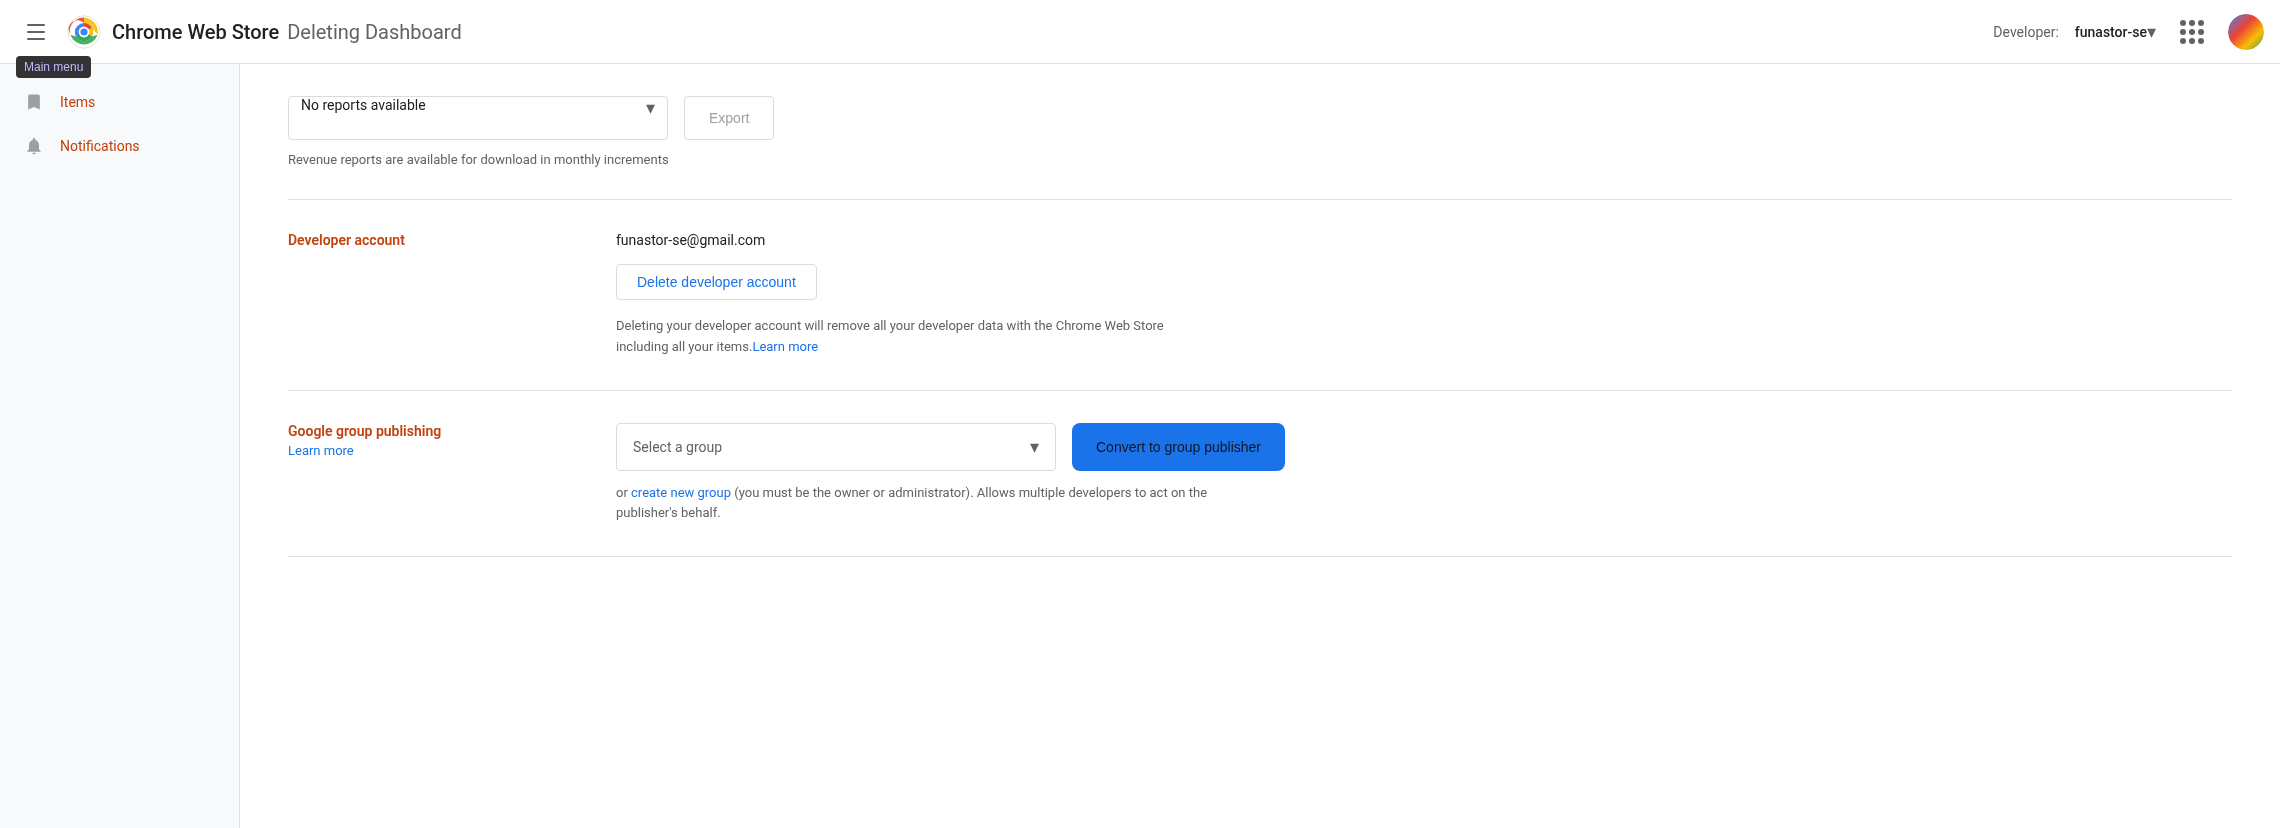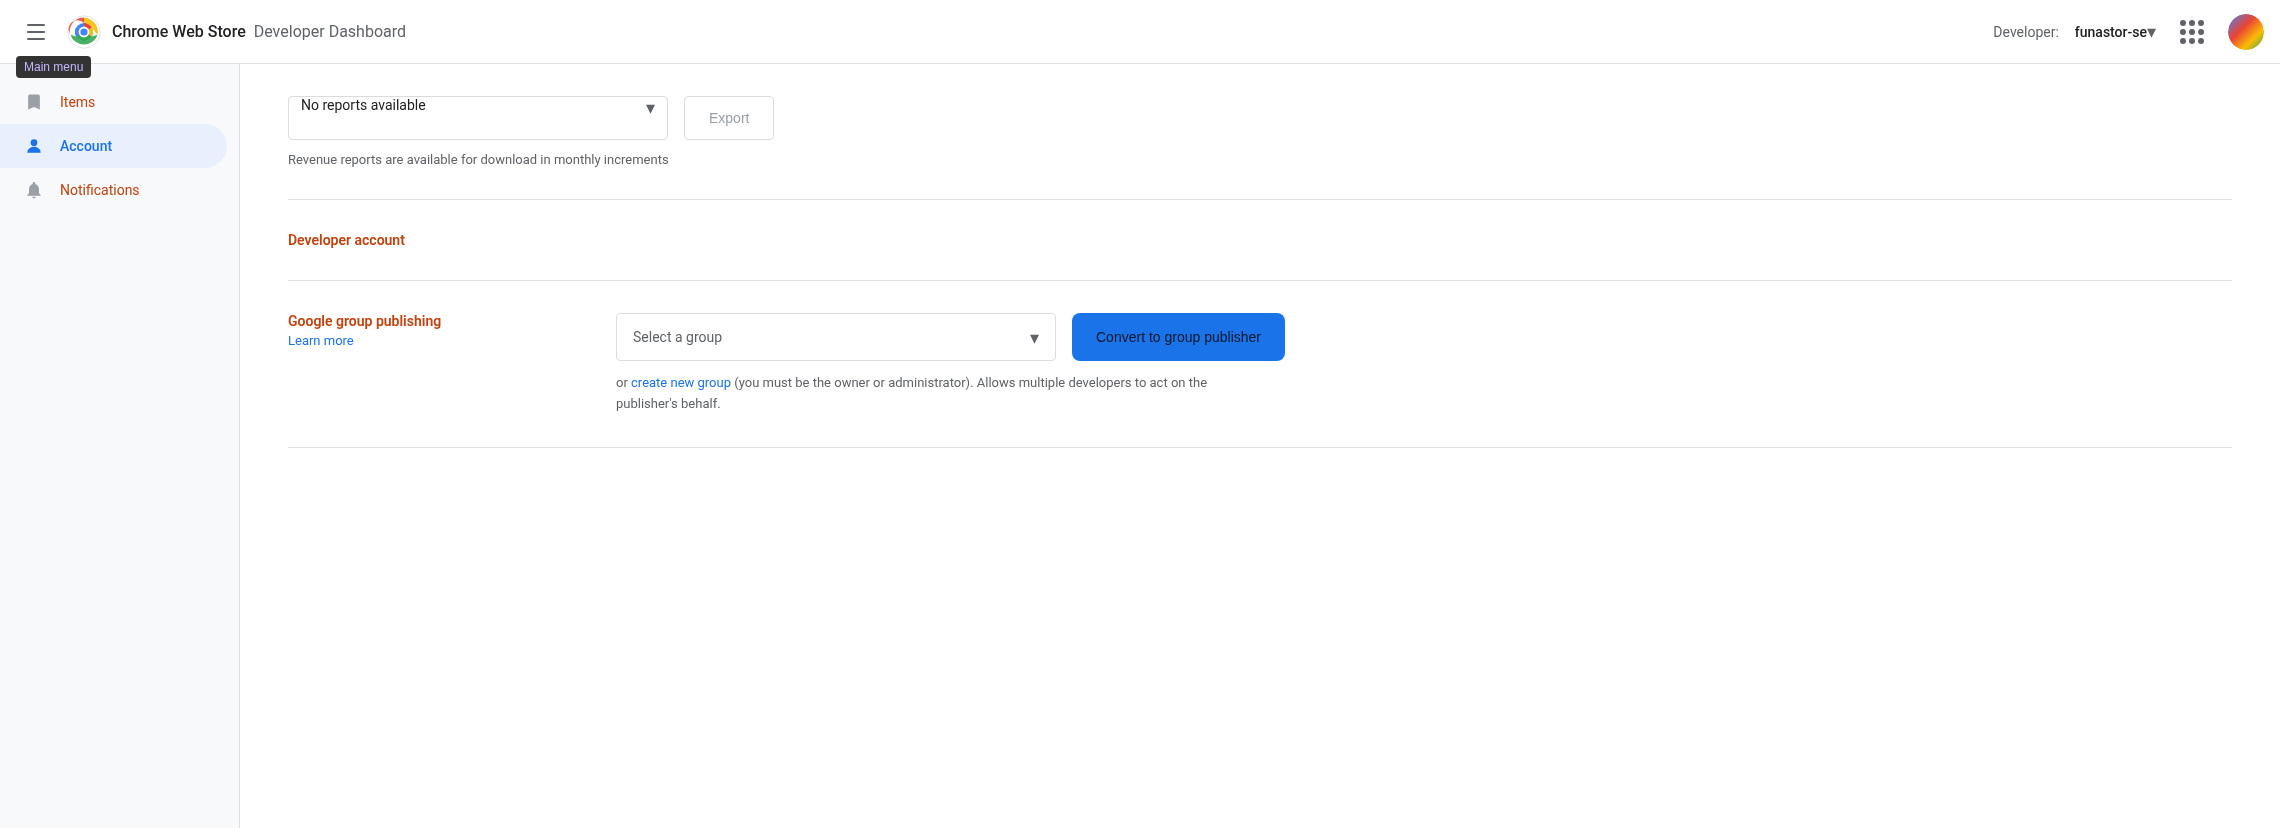--- a/index.html
+++ b/index.html
@@ -38,21 +38,21 @@
       border-radius: 4px;
       white-space: nowrap;
     }
     .header-logo {
       width: 40px; height: 40px;
       margin: 0 8px;
       display: flex; align-items: center; justify-content: center;
     }
     .chrome-logo { width: 36px; height: 36px; }
     .header-title {
-      font-size: 16px;
+      font-size: 20px;
       color: #202124;
       display: flex; align-items: center; gap: 8px;
     }
     .header-title-main { font-weight: 500; color: #202124; }
     .header-title-sub { font-weight: 400; color: #5f6368; }
     .header-right {
       margin-left: auto;
       display: flex; align-items: center; gap: 16px;
     }
     .publisher-label { color: #5f6368; font-size: 14px; }
@@ -295,21 +295,21 @@
       <path d="M4 20 A16 16 0 0 1 20 4 L20 10 A10 10 0 0 0 4.87 23 Z" fill="#ea4335" opacity="0.9"></path>
       <path d="M20 4 A16 16 0 0 1 35.13 23 L28.66 15 A10 10 0 0 0 20 10 Z" fill="#fbbc04" opacity="0.9"></path>
       <path d="M35.13 23 A16 16 0 0 1 4.87 23 L11.34 25 A10 10 0 0 0 28.66 25 Z" fill="#34a853" opacity="0.9"></path>
       <circle cx="20" cy="20" r="6" fill="#fff"></circle>
       <circle cx="20" cy="20" r="4" fill="#4285f4"></circle>
     </svg>
   </div>
 
   <div class="header-title">
     <span class="header-title-main">Chrome Web Store</span>
-    <span class="header-title-sub">Developer Dashboard</span>
+    <span class="header-title-sub">Deleting Dashboard</span>
   </div>
 
   <div class="header-right">
     <span class="publisher-label">Developer:</span>
     <div class="publisher-name">
       <span>funastor-se</span>
       <span class="chevron">▾</span>
     </div>
     <button class="grid-icon-btn">
       <div class="grid-dots">
@@ -334,29 +334,20 @@
 
   <nav class="sidebar">
     <div class="sidebar-item">
       <span class="sidebar-icon">
         <svg width="20" height="20" viewBox="0 0 24 24" fill="none" xmlns="http://www.w3.org/2000/svg">
           <path d="M17 3H7C5.9 3 5 3.9 5 5V21L12 18L19 21V5C19 3.9 18.1 3 17 3Z" fill="#9aa0a6"></path>
         </svg>
       </span>
       <span>Items</span>
     </div>
-    <div class="sidebar-item active">
-      <span class="sidebar-icon">
-        <svg width="20" height="20" viewBox="0 0 24 24" fill="none" xmlns="http://www.w3.org/2000/svg">
-          <circle cx="12" cy="8" r="4" fill="#1a73e8"></circle>
-          <path d="M4 20C4 16 7.58 13 12 13C16.42 13 20 16 20 20H4Z" fill="#1a73e8"></path>
-        </svg>
-      </span>
-      <span>Account</span>
-    </div>
     <div class="sidebar-item">
       <span class="sidebar-icon">
         <svg width="20" height="20" viewBox="0 0 24 24" fill="none" xmlns="http://www.w3.org/2000/svg">
           <path d="M12 22C13.1 22 14 21.1 14 20H10C10 21.1 10.9 22 12 22ZM18 16V11C18 7.93 16.36 5.36 13.5 4.68V4C13.5 3.17 12.83 2.5 12 2.5C11.17 2.5 10.5 3.17 10.5 4V4.68C7.63 5.36 6 7.92 6 11V16L4 18V19H20V18L18 16Z" fill="#9aa0a6"></path>
         </svg>
       </span>
       <span>Notifications</span>
     </div>
   </nav>
 
@@ -369,20 +360,25 @@
           <span class="chevron">▾</span>
         </div>
         <button class="export-btn">Export</button>
       </div>
       <div class="reports-hint">Revenue reports are available for download in monthly increments</div>
     </div>
 
     <div class="section">
       <div class="section-left">
         <div class="section-title">Developer account</div>
+      </div>
+      <div class="section-right">
+        <div class="dev-email">funastor-se@gmail.com</div>
+        <button class="delete-btn">Delete developer account</button>
+        <div class="delete-hint">Deleting your developer account will remove all your developer data with the Chrome Web Store including all your items.<a href="#" style="color:#1a73e8;text-decoration:none;">Learn more</a></div>
       </div>
     </div>
 
     <div class="section">
       <div class="section-left">
         <div class="section-title">Google group publishing</div>
         <div class="section-subtitle">Learn more</div>
       </div>
       <div class="section-right">
         <div class="group-row">

